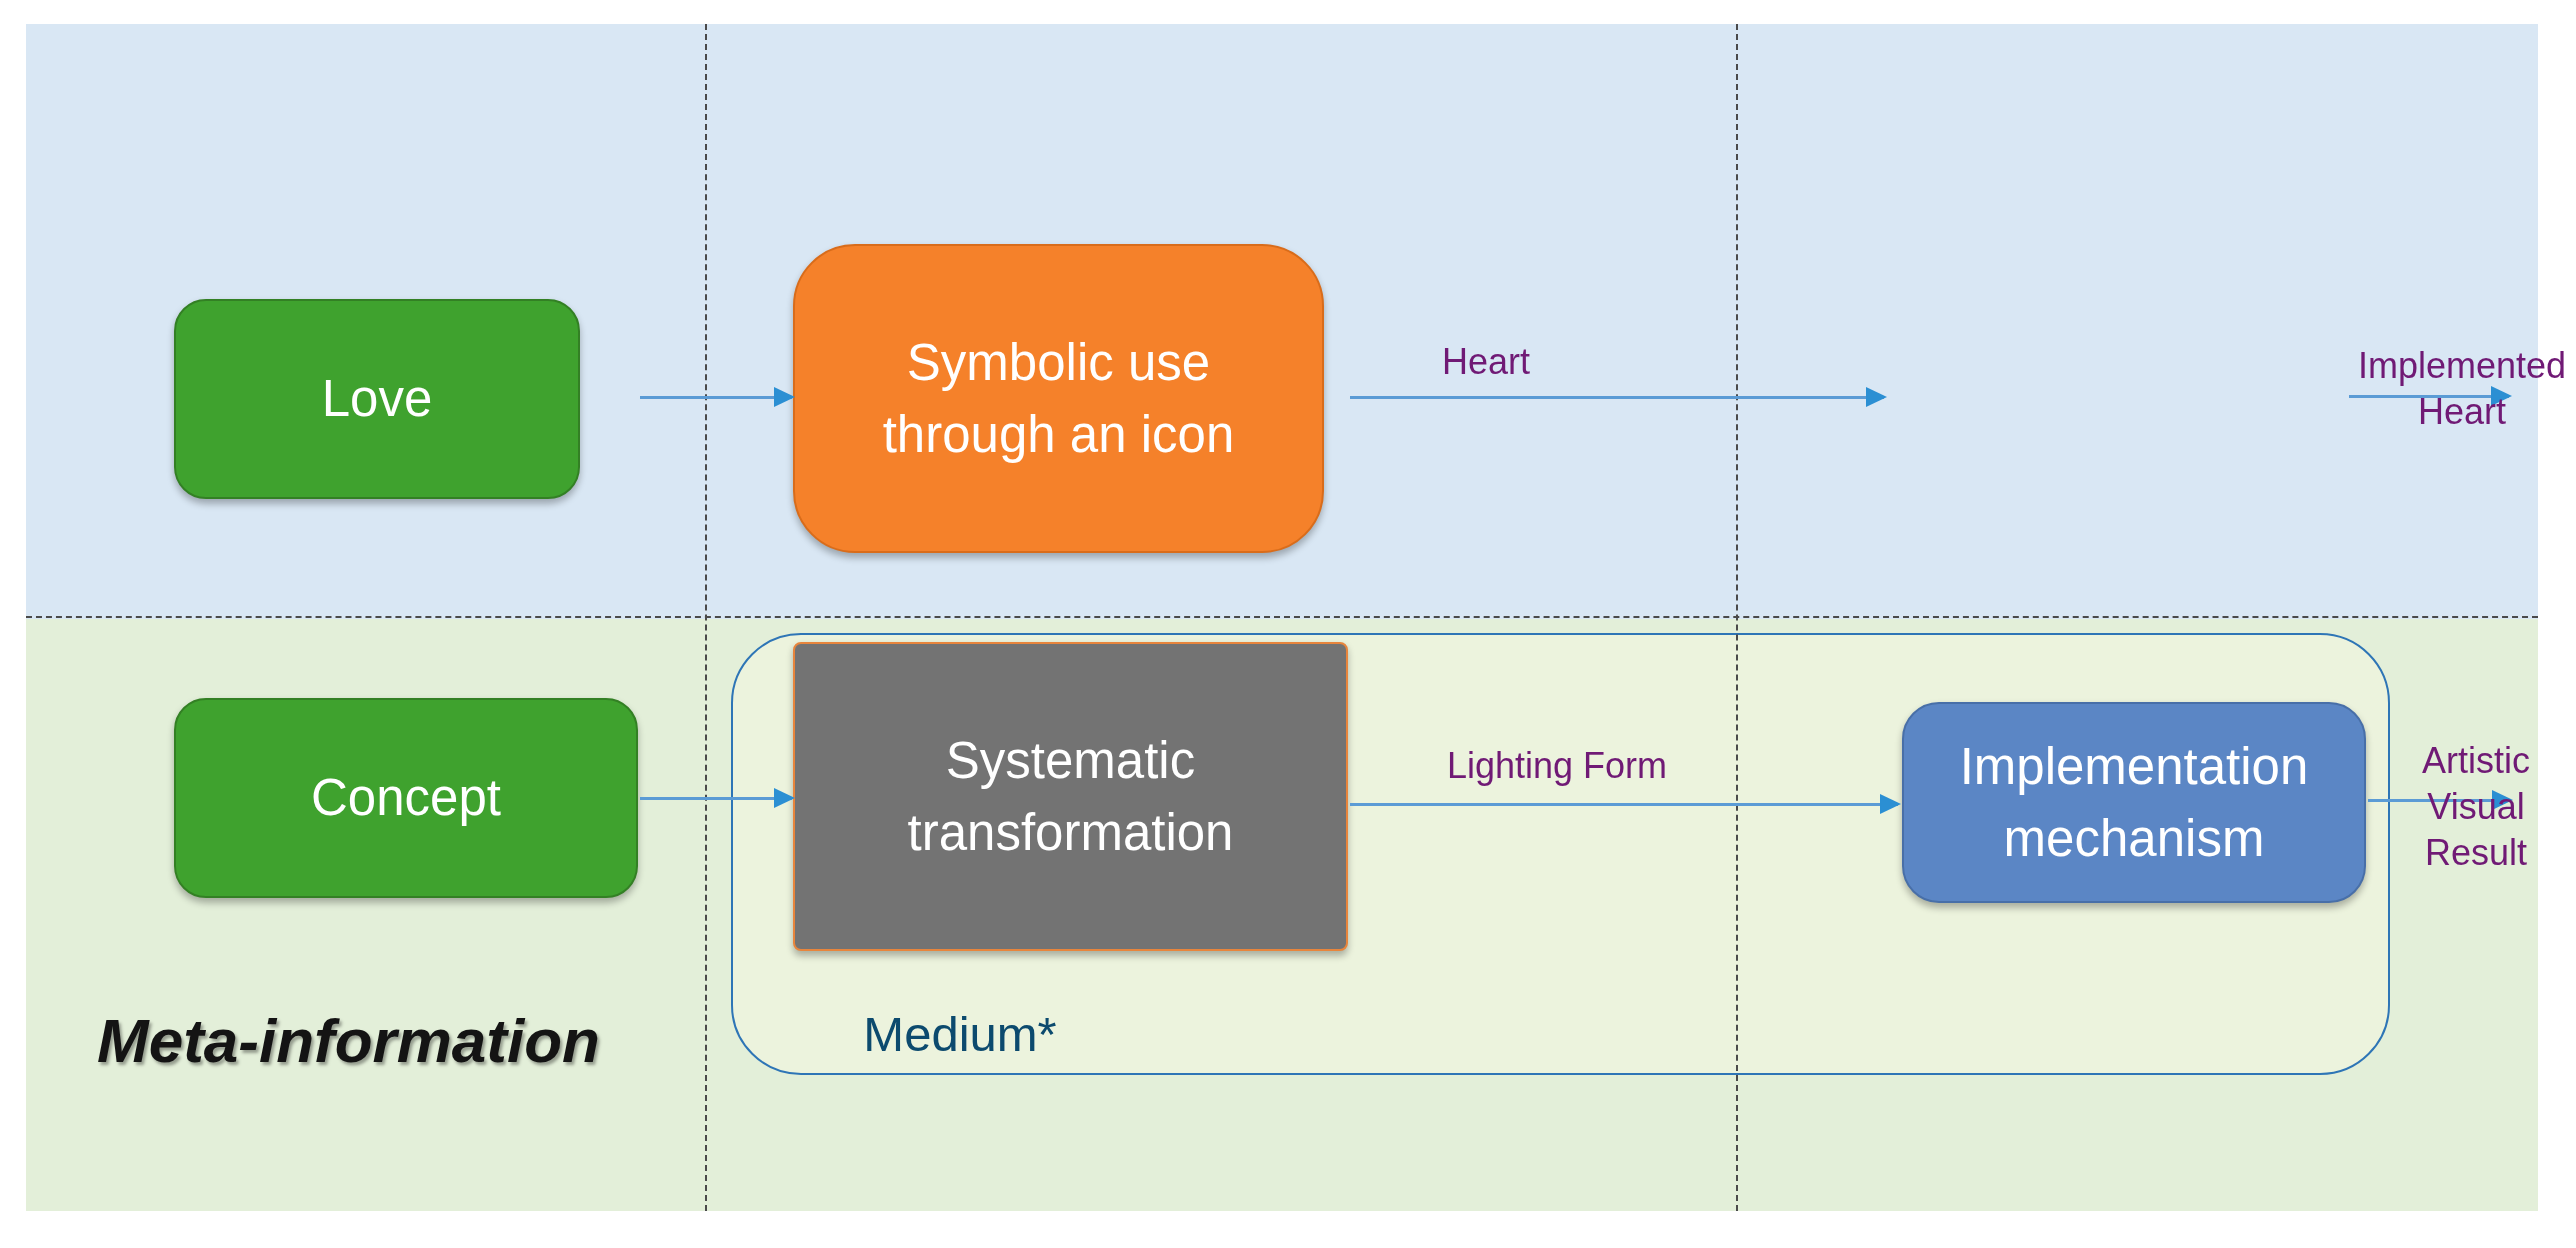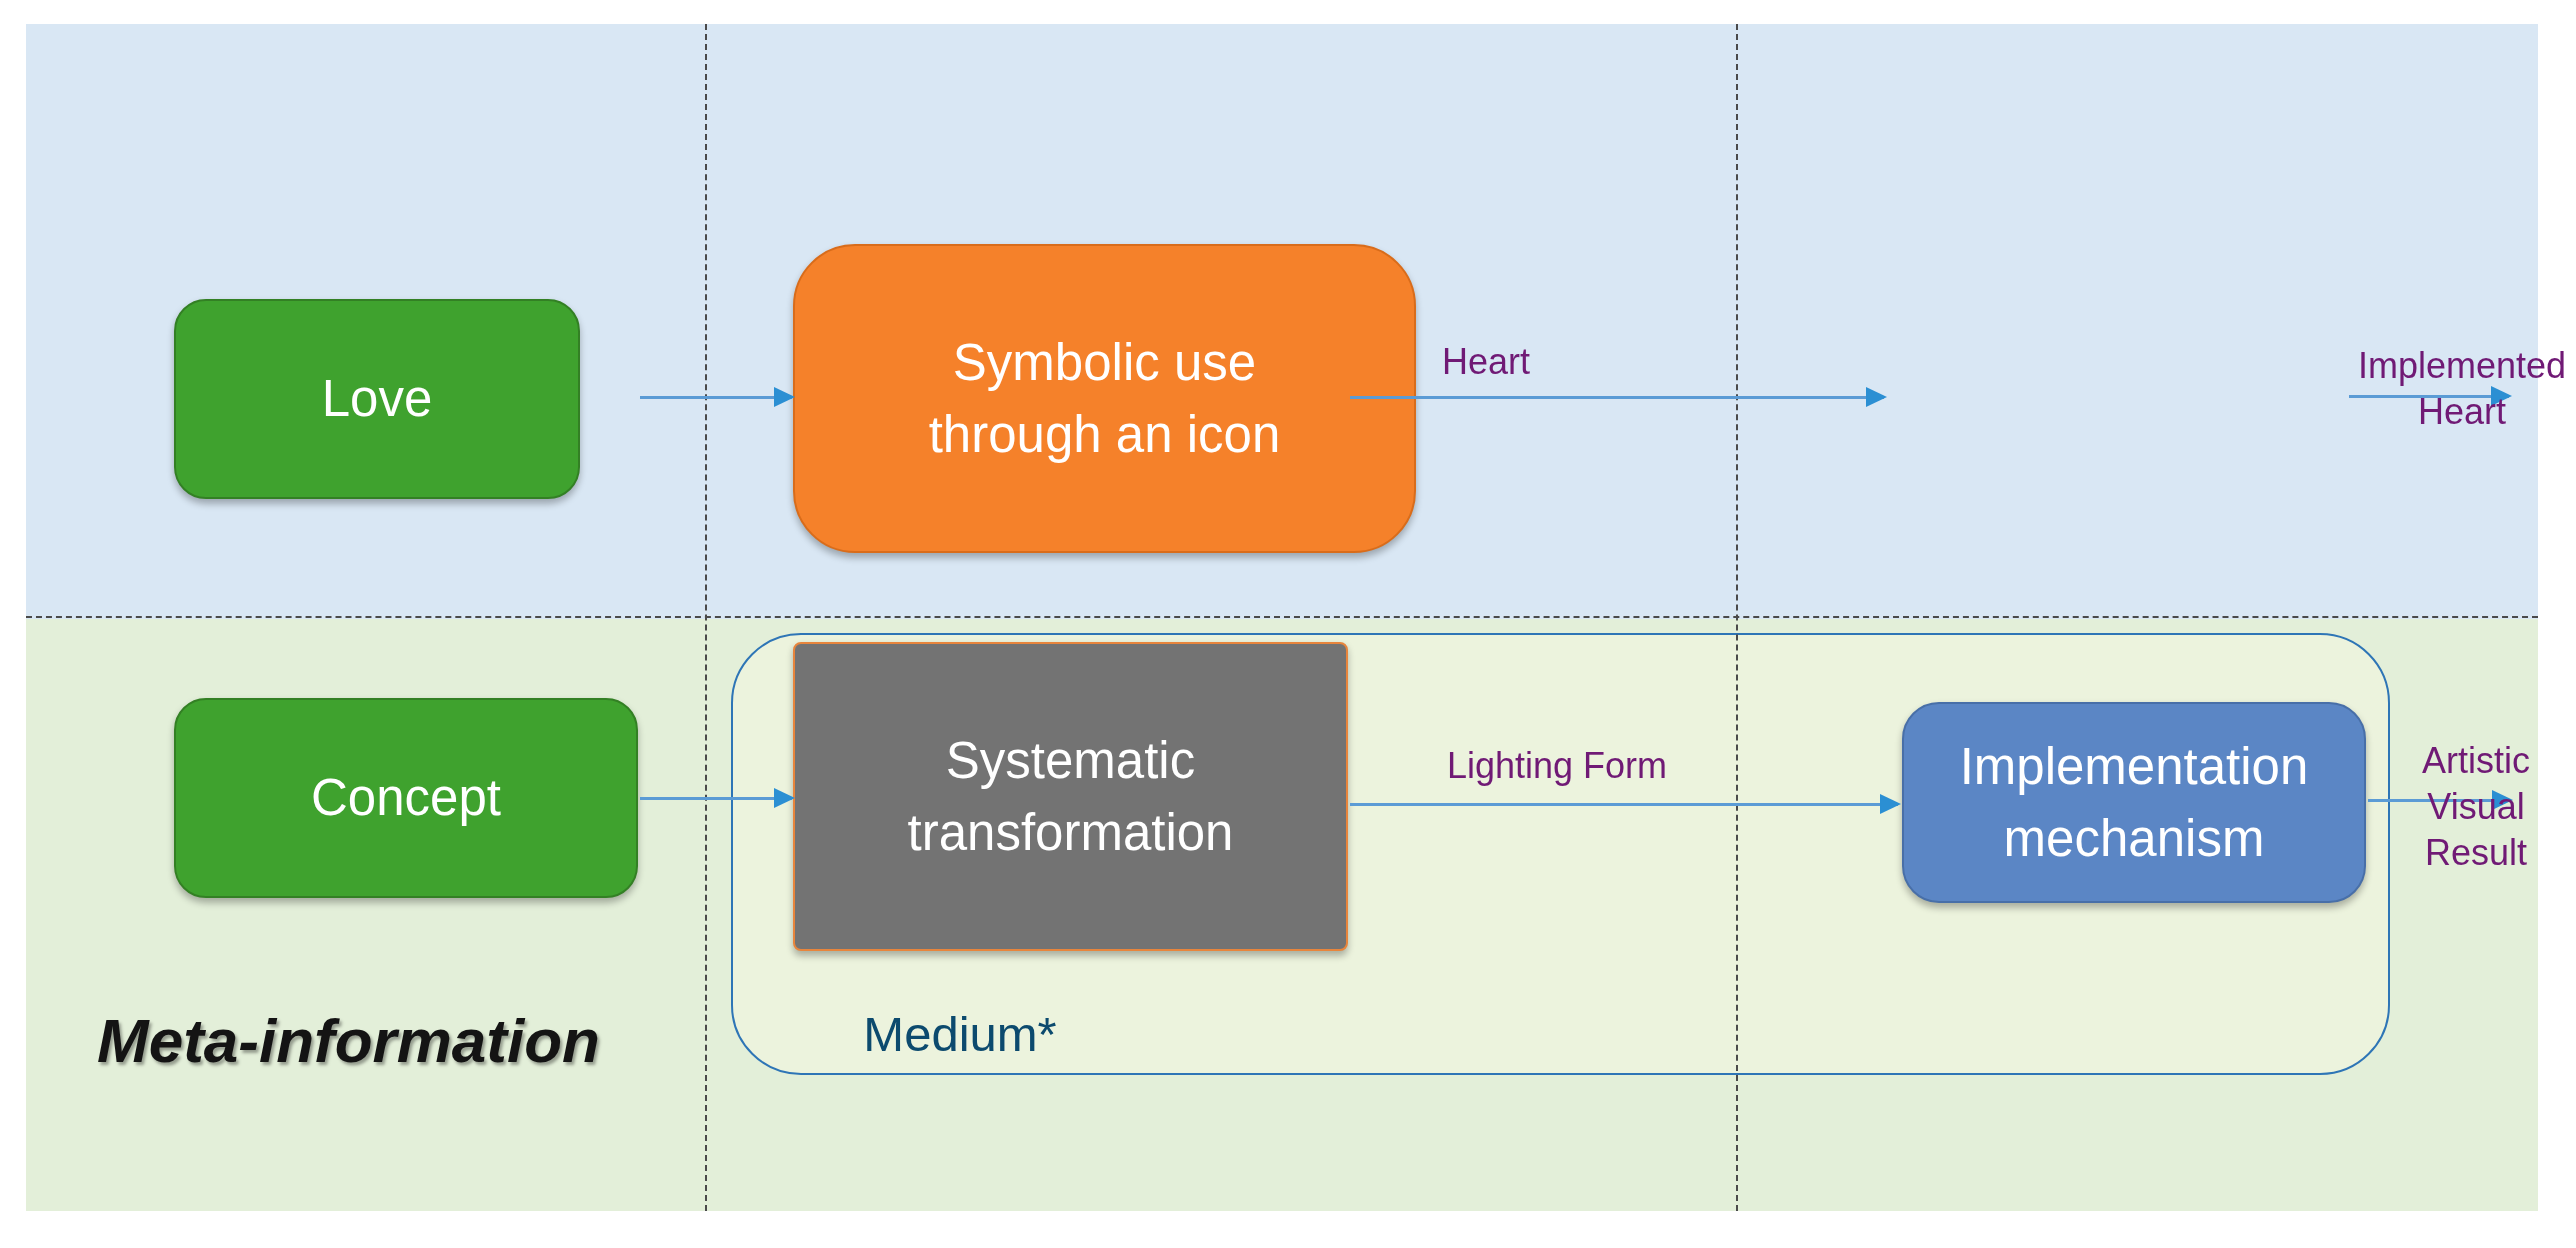--- a/index.html
+++ b/index.html
@@ -23,21 +23,21 @@
     text-shadow:2.3px 3.1px 3.1px rgba(0,0,0,0.35);white-space:nowrap;
   }
   #title-message-space{left:97px;top:84px;}
   #title-meta-information{left:97px;top:1005px;}
   .node{
     position:absolute;z-index:5;display:flex;align-items:center;justify-content:center;
     color:#ffffff;font-size:51px;line-height:1.4;text-align:center;white-space:pre-line;
     box-sizing:border-box;box-shadow:0 4.6px 7.7px rgba(0,0,0,0.28);
   }
   #node-love{left:174px;top:299px;width:406px;height:200px;border-radius:32px;background:#3fa22e;border:2.3px solid #338024;}
-  #node-symbolic{left:793px;top:244px;width:623px;height:309px;border-radius:62px;background:#f5812a;border:2.3px solid #d96c1a;}
+  #node-symbolic{left:793px;top:244px;width:531px;height:309px;border-radius:62px;background:#f5812a;border:2.3px solid #d96c1a;}
   #node-projectors{left:1887px;top:295px;width:460px;height:200px;border-radius:37px;background:#1b6cc1;border:2.3px solid #13589e;}
   #node-concept{left:174px;top:698px;width:464px;height:200px;border-radius:32px;background:#3fa22e;border:2.3px solid #338024;}
   #node-systematic{left:793px;top:642px;width:555px;height:309px;border-radius:8px;background:#737373;border:2.3px solid #e8853c;}
   #node-implementation{left:1902px;top:702px;width:464px;height:201px;border-radius:37px;background:#5b86c5;border:2.3px solid #486fa8;}
   .arrow{position:absolute;z-index:6;height:0;}
   .arrow-line{position:absolute;left:0;top:-1.5px;height:3.1px;width:100%;background:#5b9bd5;}
   .arrow-head{
     position:absolute;right:-3.1px;top:-10px;width:0;height:0;
     border-top:10px solid transparent;border-bottom:10px solid transparent;border-left:21.7px solid #2b8fd3;
   }

